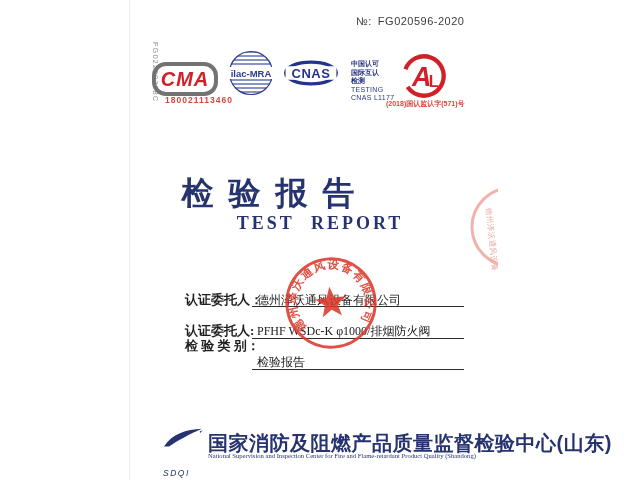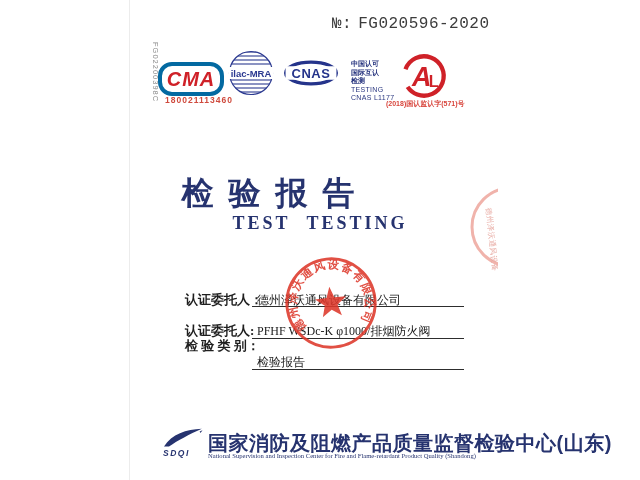--- a/index.html
+++ b/index.html
@@ -11,28 +11,28 @@
 
   
   .fold-line{left:129px;top:0;width:1px;height:480px;background:#ececec;}
   .side-code{
     left:151px;top:42px;height:80px;
     writing-mode:vertical-rl;font-size:7.5px;color:#8b8b8b;
     letter-spacing:1px;font-family:"Liberation Sans",sans-serif;
   }
 
   
-  .report-no{left:332px;top:15px;font-family:Liberation Mono, monospace;
-    font-size:16px;color:#3c3c3c;letter-spacing:0.5px;}
+  .report-no{left:356px;top:15px;font-family:Liberation Sans, sans-serif;
+    font-size:11px;color:#3c3c3c;letter-spacing:0.5px;}
   .report-no .num{margin-left:6px;}
 
   
   .cma-box{
-    left:158px;top:62px;width:58px;height:26px;
-    border:4px solid #0369a1;border-radius:14px;
+    left:152px;top:62px;width:58px;height:26px;
+    border:4px solid #737373;border-radius:14px;
     display:flex;align-items:center;justify-content:center;
   }
   .cma-letters{color:#cf2128;font-weight:bold;font-style:italic;
     font-size:20px;letter-spacing:1px;line-height:1;}
   .cma-number{left:158px;top:95px;width:82px;text-align:center;
     color:#cf4a3d;font-size:8.5px;font-weight:bold;letter-spacing:1px;}
   .ilac-svg{left:228px;top:50px;}
   .cnas-svg{left:284px;top:60px;}
   .cnas-lines{left:351px;top:60px;color:#28357f;font-size:7px;
     line-height:8.5px;font-weight:bold;}
@@ -59,22 +59,22 @@
   .lbl1{top:291px;} .val1{top:292px;} .ln1{top:306px;}
   .lbl2{top:322px;} .val2{top:323px;} .ln2{top:338px;}
   .lbl3{top:337px;} .val3{top:354px;} .ln3{top:369px;}
 
   
   .seal-main{left:283px;top:255px;opacity:0.88;transform:rotate(-6deg);}
   .seal-edge{left:458px;top:183px;opacity:0.75;}
 
   
   .sdqi-svg{left:162px;top:428px;}
-  .sdqi-text{left:163px;top:448px;color:#26336f;font-size:8.5px;
-    font-weight:bold;font-style:italic;letter-spacing:1.5px;}
+  .sdqi-text{left:163px;top:468px;color:#26336f;font-size:8.5px;
+    font-weight:normal;font-style:italic;letter-spacing:1.5px;}
   .footer-zh{left:208px;top:430px;color:#26336f;font-size:20px;
     font-weight:bold;letter-spacing:0.5px;white-space:nowrap;}
   .footer-en{left:208px;top:452px;color:#26336f;font-size:6.6px;
     font-family:"Liberation Serif",serif;white-space:nowrap;}
 </style>
 </head>
 <body>
 
 <div class="abs fold-line"></div>
 <div class="abs side-code">FG02200398C</div>
@@ -114,21 +114,21 @@
 </div>
 
 <svg class="abs cal-svg" width="50" height="48" viewBox="0 0 100 100">
   <circle cx="50" cy="50" r="41" fill="none" stroke="#cf2128" stroke-width="9" stroke-dasharray="218 39.6" transform="rotate(-160 50 50)"></circle>
   <text x="45" y="70" text-anchor="middle" font-size="56" font-weight="bold" font-style="italic" fill="#cf2128">A</text>
   <text x="60" y="73" font-size="34" font-weight="bold" fill="#cf2128">L</text>
 </svg>
 <div class="abs cal-caption">(2018)国认监认字(571)号</div>
 
 <div class="abs title-zh">检验报告</div>
-<div class="abs title-en">TEST TESTING</div>
+<div class="abs title-en">TEST REPORT</div>
 
 <div class="abs field-label lbl1">认证委托人：</div>
 <div class="abs field-value val1">德州泽沃通风设备有限公司</div>
 <div class="abs field-line ln1"></div>
 
 <div class="abs field-label lbl2">认证委托人:</div>
 <div class="abs field-value val2">PFHF WSDc-K φ1000/排烟防火阀</div>
 <div class="abs field-line ln2"></div>
 
 <div class="abs field-label lbl3">检 验 类 别：</div>

